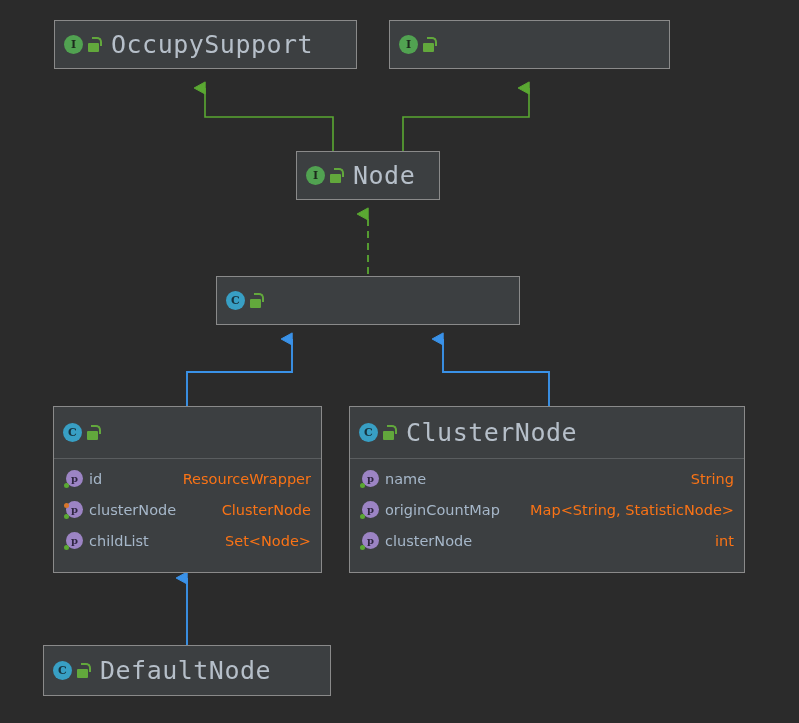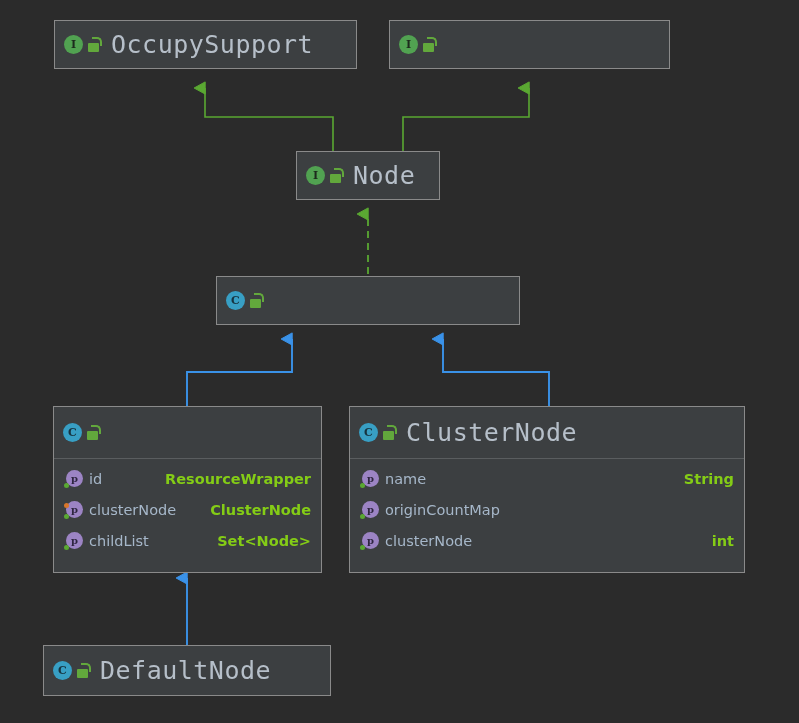--- a/index.html
+++ b/index.html
@@ -161,24 +161,23 @@
     color: #a6b7c9;
     font-size: 14.5px;
     margin-left: 5px;
     white-space: nowrap;
   }
   .field-spacer {
     flex: 1 1 auto;
     min-width: 6px;
   }
   .field-type {
-    color: #84cc16;
+    color: #f97316;
     font-size: 14.5px;
     white-space: nowrap;
-    font-weight: bold;
   }
 </style>
 </head>
 <body>
 
 <div id="canvas">
 
   <svg id="edges" width="799" height="723" viewBox="0 0 799 723">
     <defs>
       <marker id="arrowGreen" markerWidth="14" markerHeight="14" refX="6.5" refY="12.4" orient="auto" markerUnits="userSpaceOnUse">
@@ -321,20 +320,21 @@
         <span class="field-type">String</span>
       </div>
 
       <div class="field-row">
         <span class="field-ico-wrap">
           <span class="ico-circle ico-field">p</span>
           <span class="dot dot-green"></span>
         </span>
         <span class="field-name">originCountMap</span>
         <span class="field-spacer"></span>
+        <span class="field-type">Map&lt;String, StatisticNode&gt;</span>
       </div>
 
       <div class="field-row">
         <span class="field-ico-wrap">
           <span class="ico-circle ico-field">p</span>
           <span class="dot dot-green"></span>
         </span>
         <span class="field-name">clusterNode</span>
         <span class="field-spacer"></span>
         <span class="field-type">int</span>

